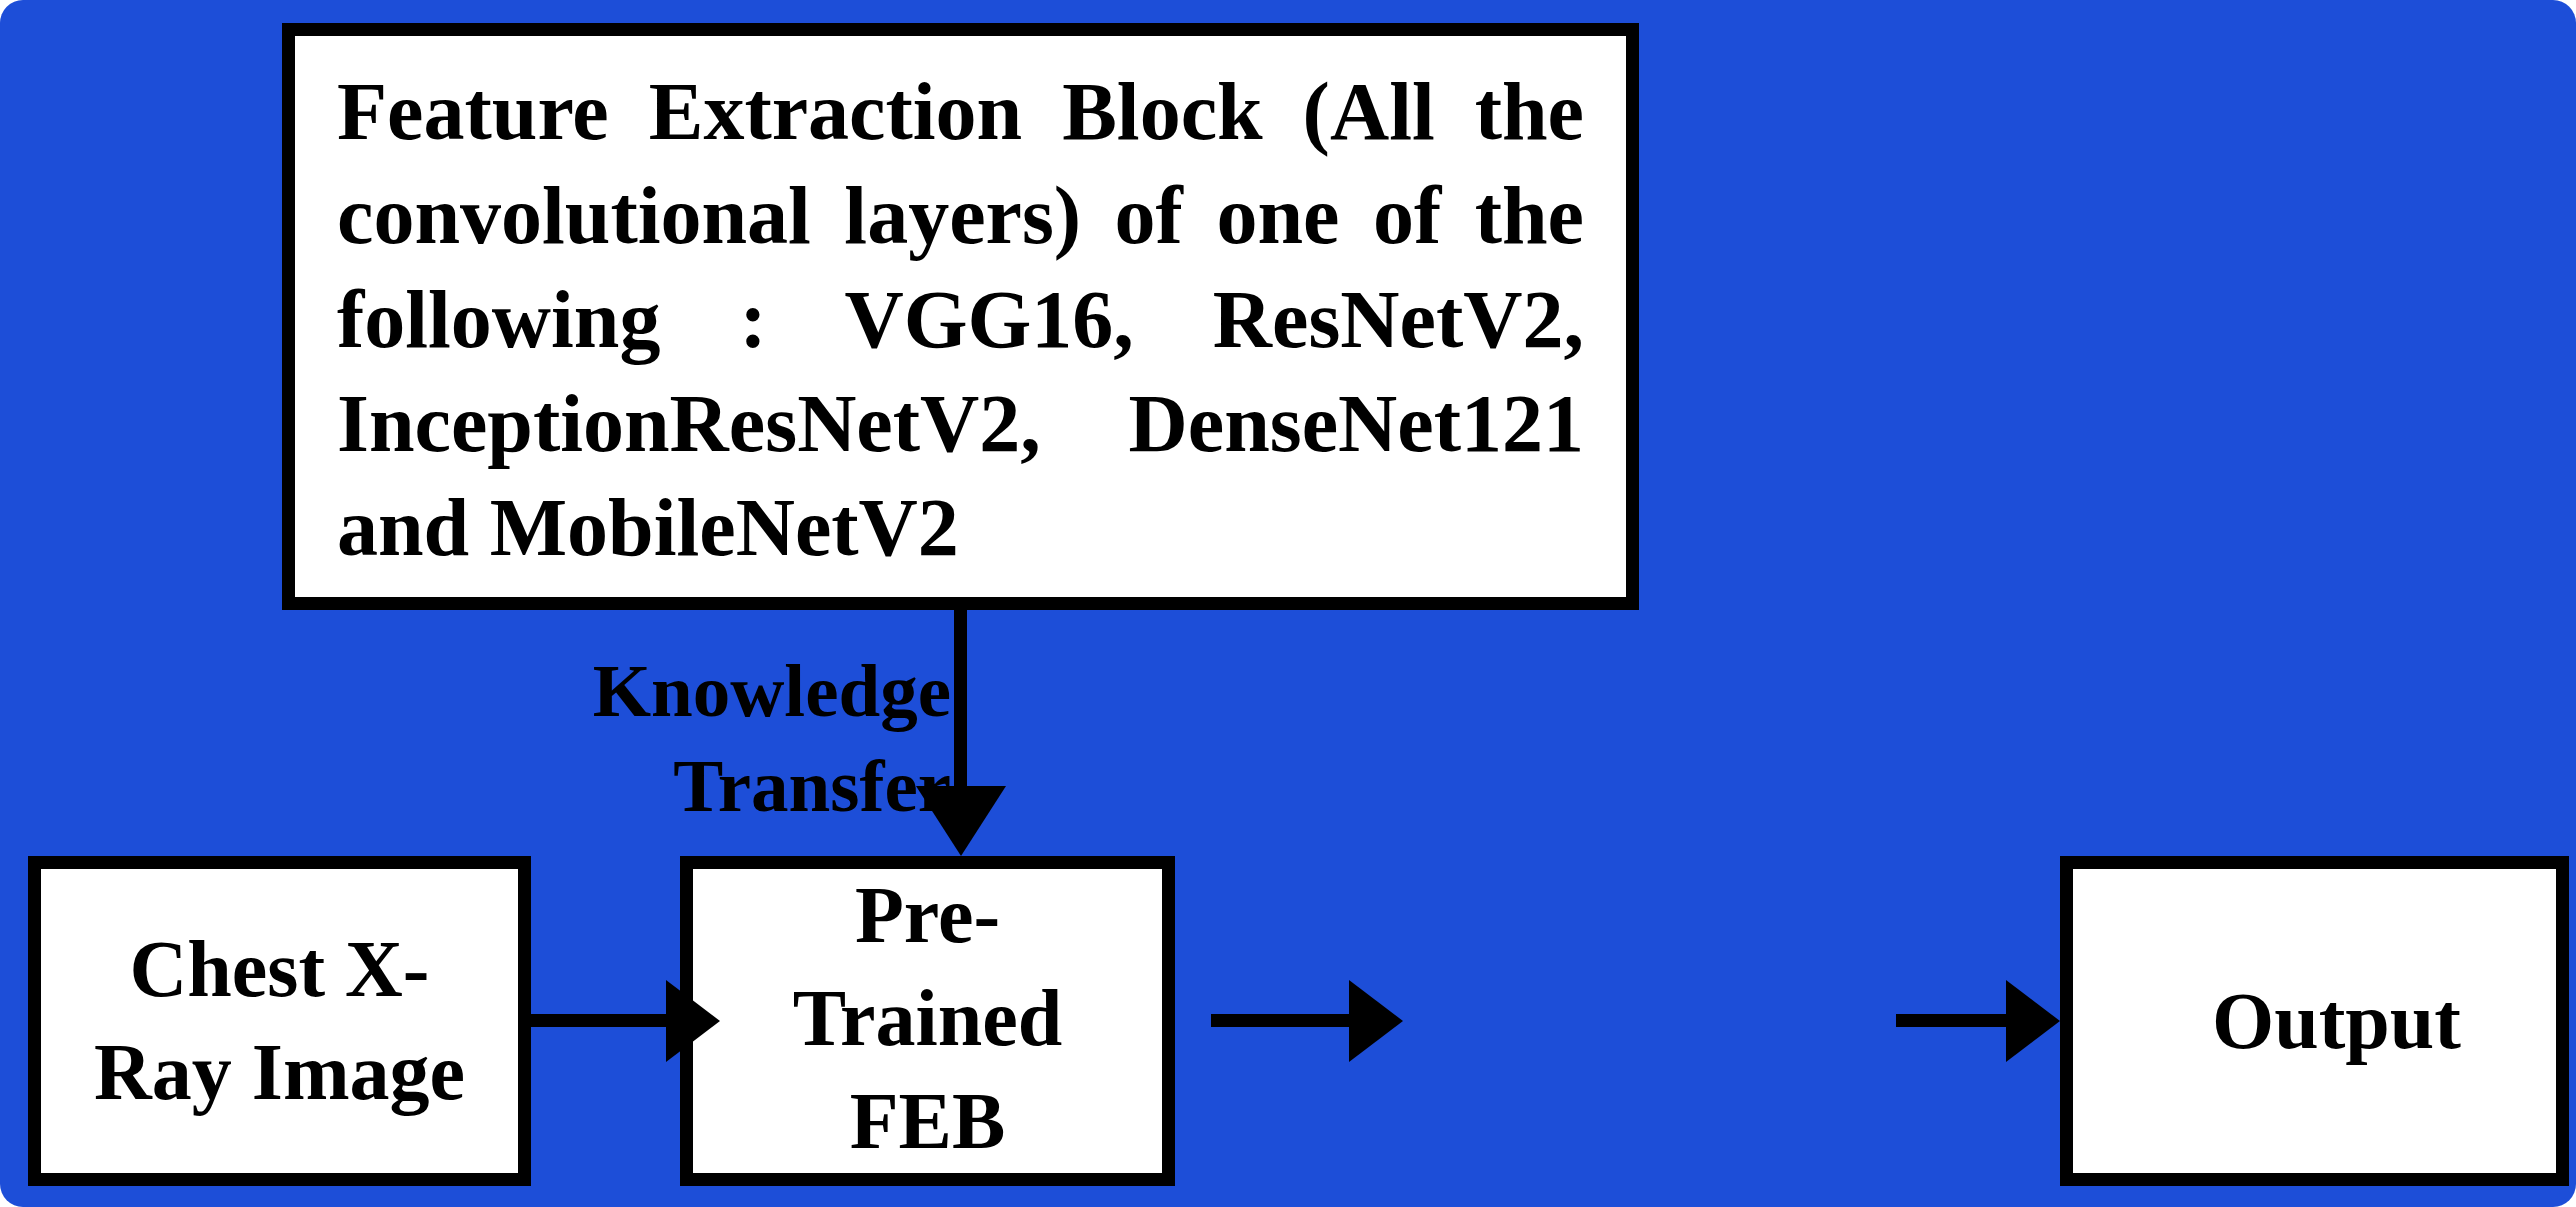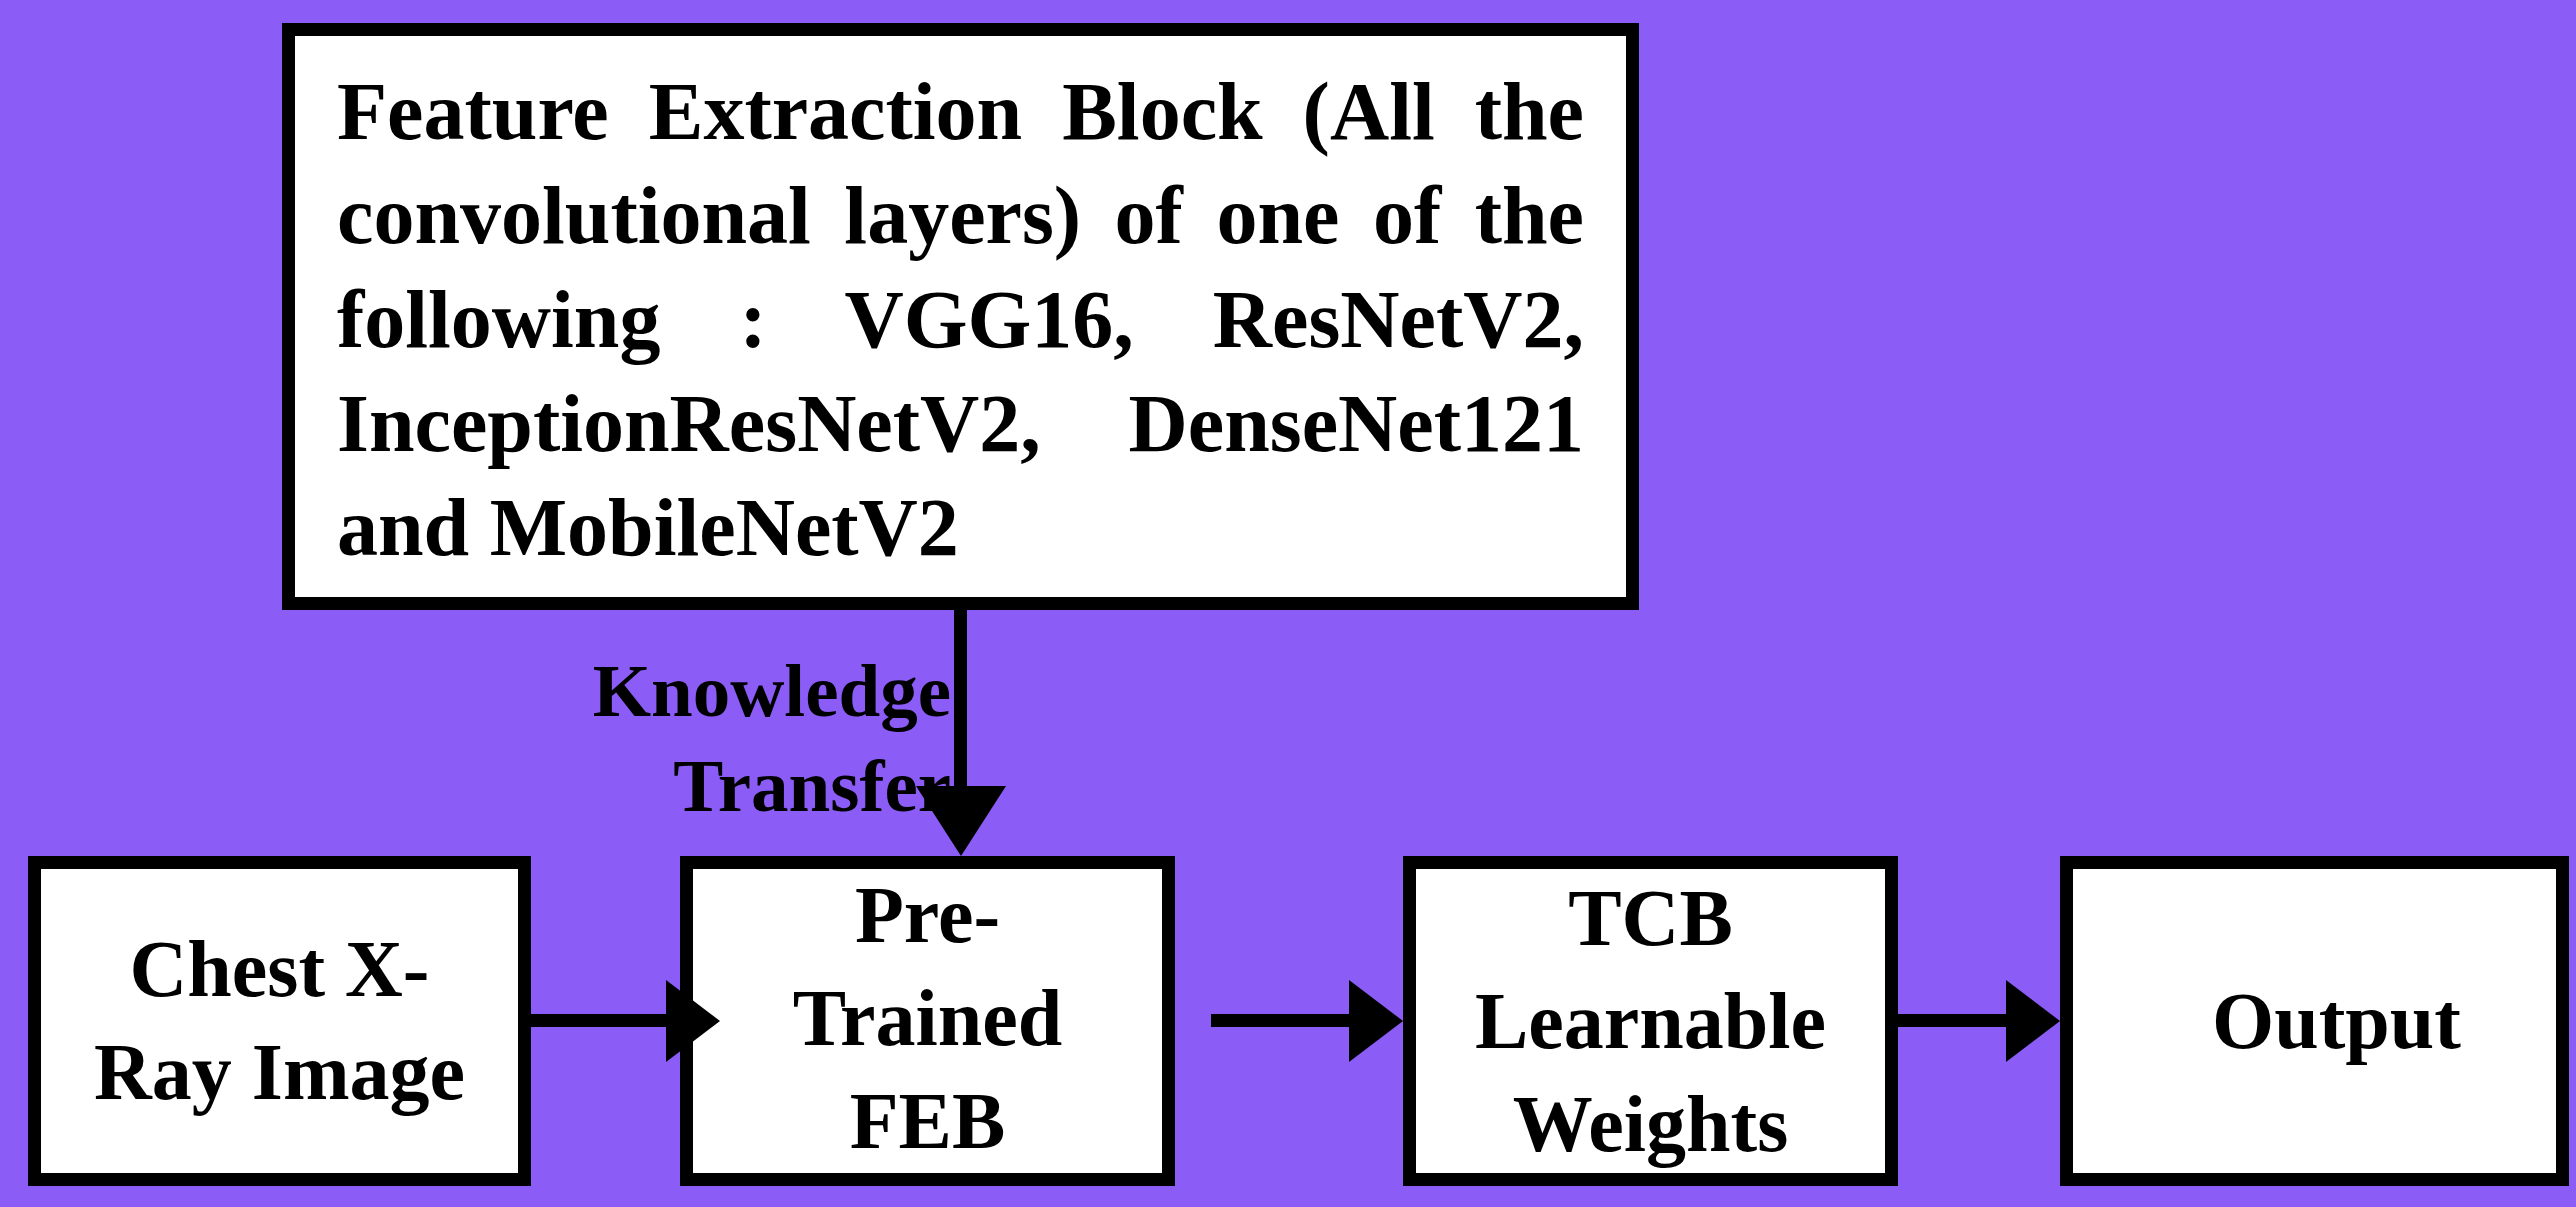--- a/index.html
+++ b/index.html
@@ -4,25 +4,26 @@
 <style>
   html, body {
     margin: 0;
     padding: 0;
     background: #ffffff;
   }
   #canvas {
     position: relative;
     width: 2576px;
     height: 1207px;
-    background: #8b5cf6;
+    background: #1d4ed8;
     font-family: "Liberation Serif", "DejaVu Serif", serif;
     font-weight: bold;
     color: #000000;
     overflow: hidden;
+    border-radius: 23px;
   }
   .box {
     position: absolute;
     box-sizing: border-box;
     border: 13px solid #000000;
     background: #ffffff;
   }
   
   .feature-box {
     left: 282px;
@@ -137,27 +138,20 @@
   </div>
 
   <div class="box flow-box" id="box-feb">
     <div>
       <div>Pre-</div>
       <div>Trained</div>
       <div>FEB</div>
     </div>
   </div>
 
-  <div class="box flow-box" id="box-tcb">
-    <div>
-      <div>TCB</div>
-      <div>Learnable</div>
-      <div>Weights</div>
-    </div>
-  </div>
 
   <div class="box flow-box" id="box-output">
     <div>
       <div>Output</div>
     </div>
   </div>
 
   <div class="harrow-shaft" id="arrow1-shaft"></div>
   <div class="harrow-head" id="arrow1-head"></div>
 

